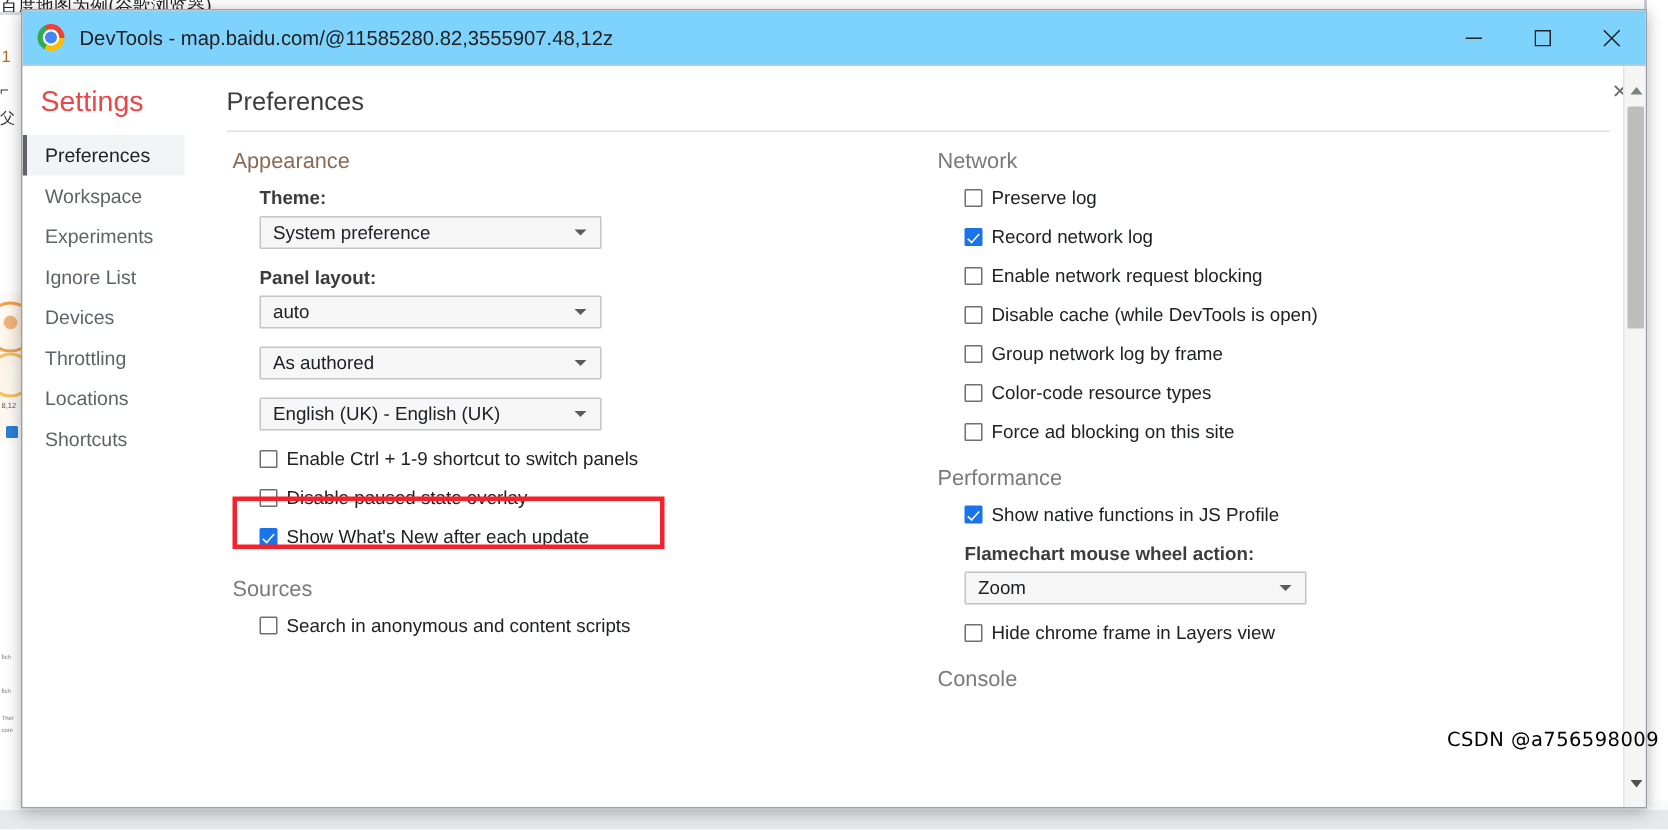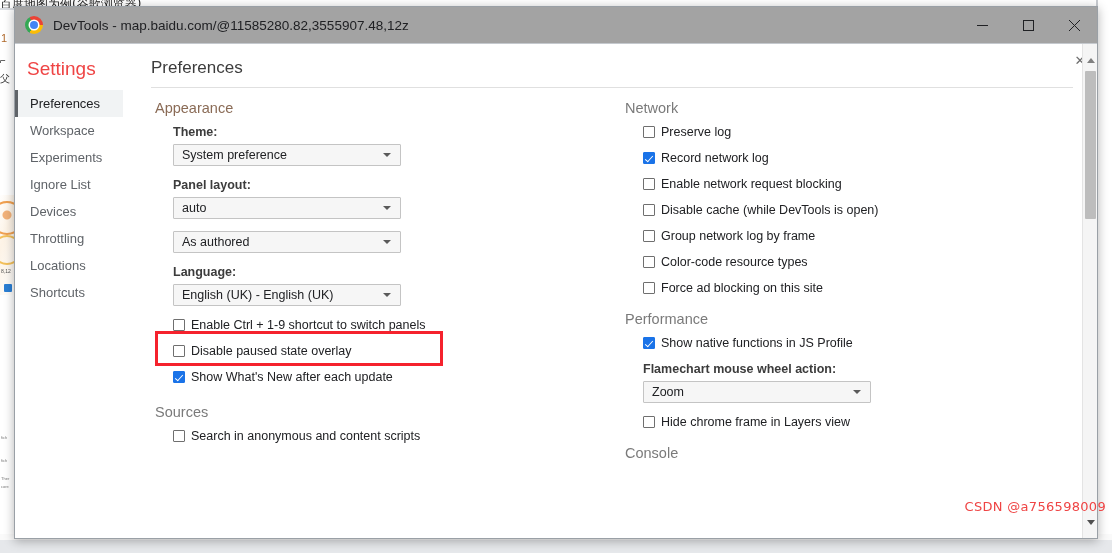--- a/index.html
+++ b/index.html
@@ -110,21 +110,21 @@
     border: 1px solid #9aa0a6;
     box-shadow: 0 2px 10px rgba(0,0,0,0.30);
     box-sizing: border-box;
     overflow: hidden;
   }
 
   
   .titlebar {
     position: relative;
     height: 37px;
-    background: #a3a3a3;
+    background: #7dd3fc;
     border-bottom: 1px solid #c5c9ce;
     box-sizing: border-box;
     display: flex; align-items: center;
   }
   .chrome-logo {
     width: 18px; height: 18px; margin-left: 10px; margin-right: 10px;
     position: relative; border-radius: 50%;
     background:
       conic-gradient(from -30deg,
         #ea4335 0deg 120deg,
@@ -321,22 +321,22 @@
     position: absolute; left: 2px; top: 27px;
     width: 11px; height: 148px;
     background: #bdbdbd;
     border-radius: 1px;
     cursor: pointer;
   }
 
   
   .watermark {
     position: absolute;
-    right: 6px; bottom: 2px;
-    font-size: 13px; color: #ef4444;
+    right: 6px; bottom: 15px;
+    font-size: 13px; color: #000000;
     letter-spacing: 0.3px;
     z-index: 30;
     white-space: nowrap;
     font-family: "DejaVu Sans", sans-serif;
   }
 </style>
 </head>
 <body>
 
 <div id="root">
@@ -429,21 +429,20 @@
                 <div class="select">
                   <span>auto</span>
                   <i class="caret"></i>
                 </div>
 
                 <div class="select">
                   <span>As authored</span>
                   <i class="caret"></i>
                 </div>
 
-                <div class="field-label">Language:</div>
                 <div class="select">
                   <span>English (UK) - English (UK)</span>
                   <i class="caret"></i>
                 </div>
 
                 <div class="cb-row">
                   <span class="cb"></span>
                   <span>Enable Ctrl + 1-9 shortcut to switch panels</span>
                 </div>
                 <div class="cb-row">

